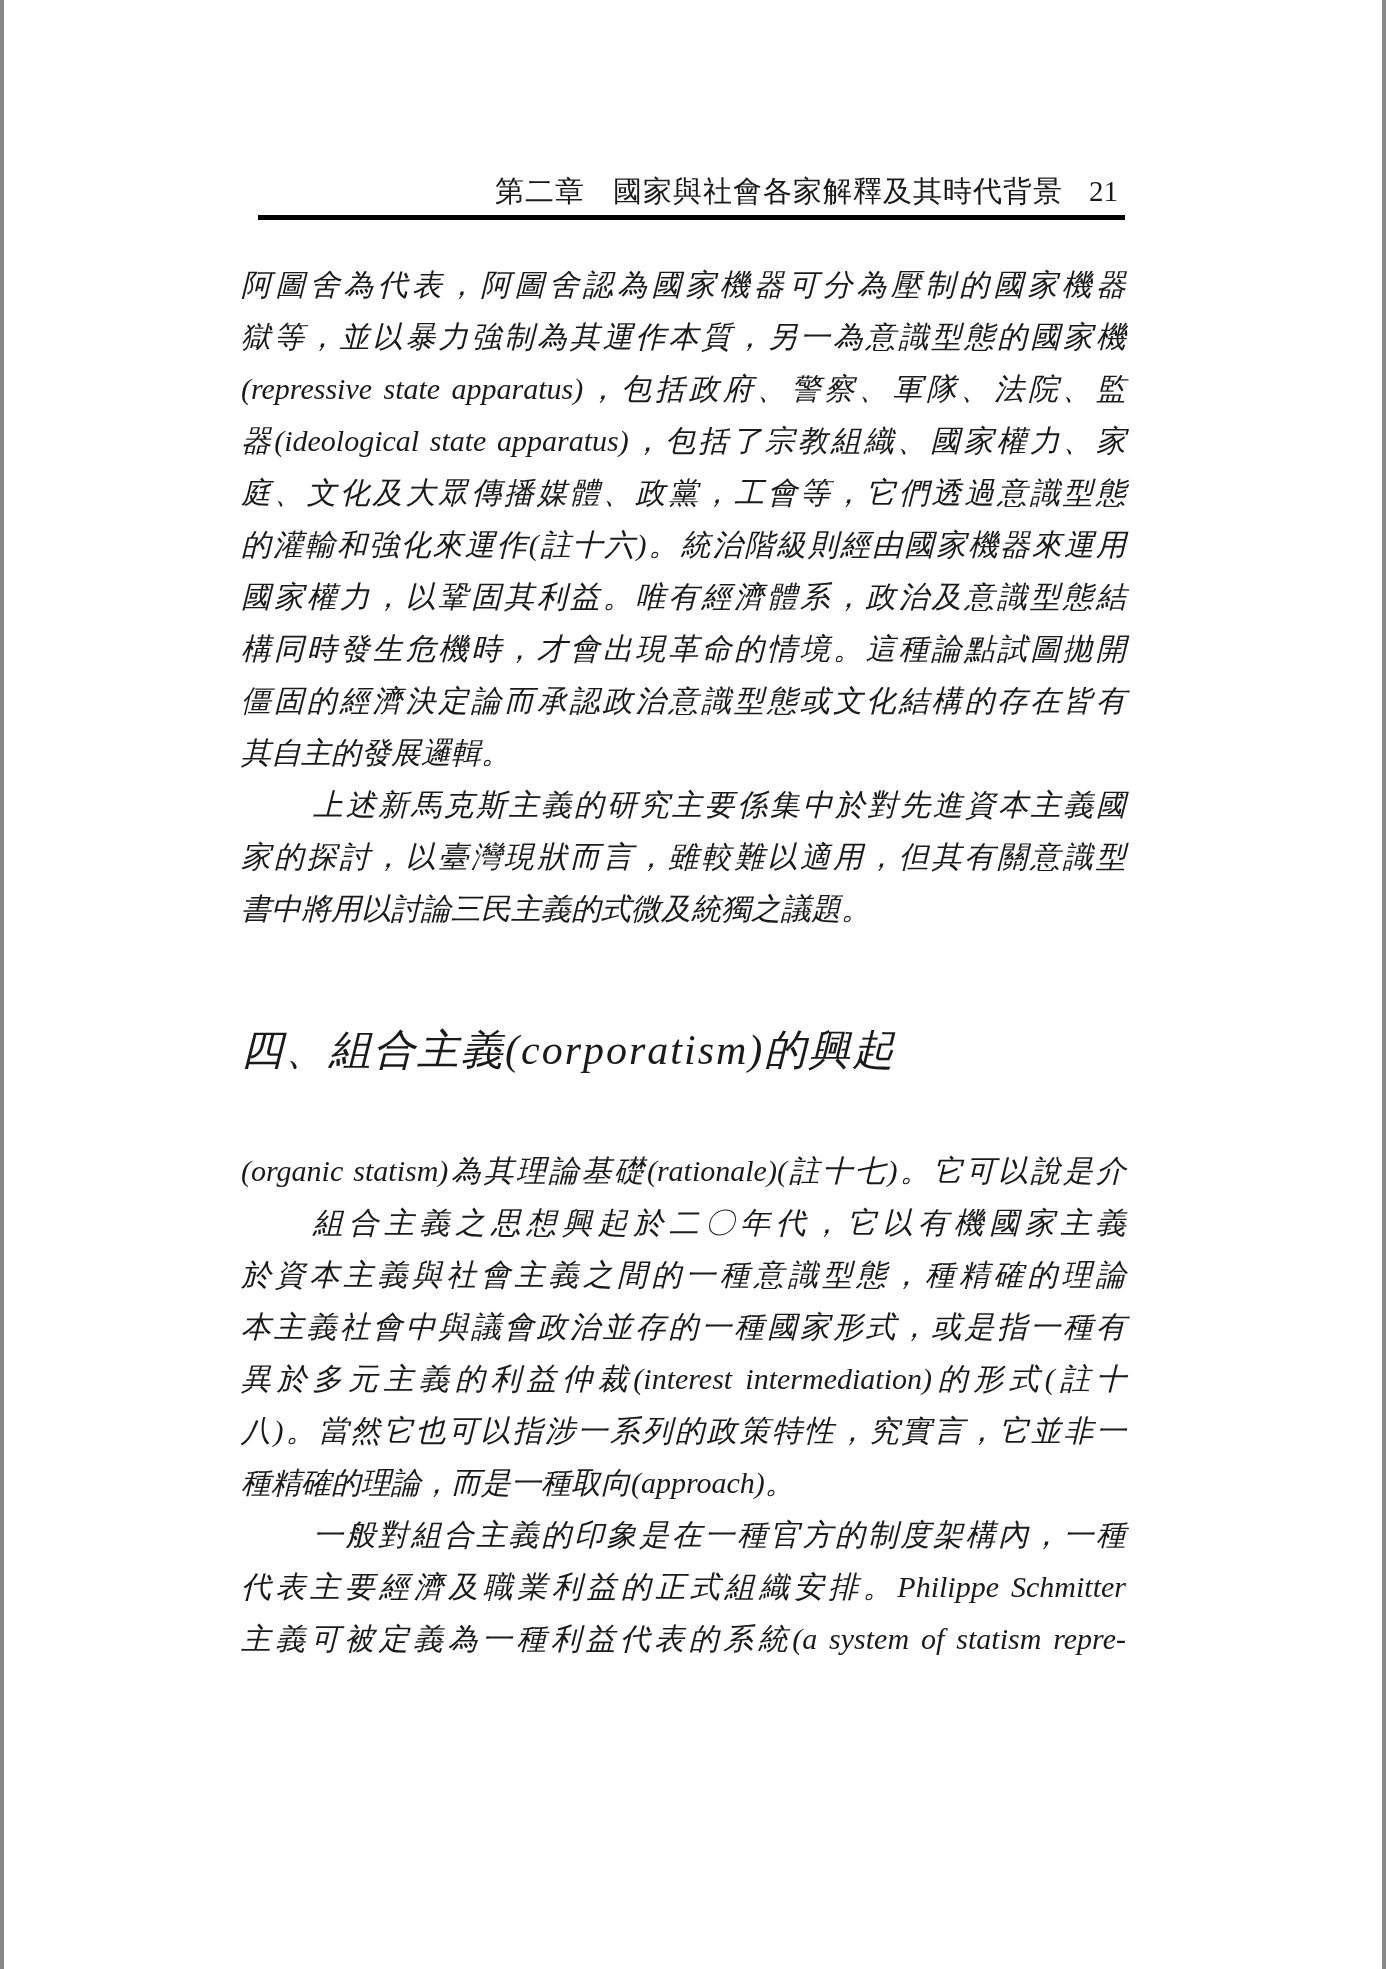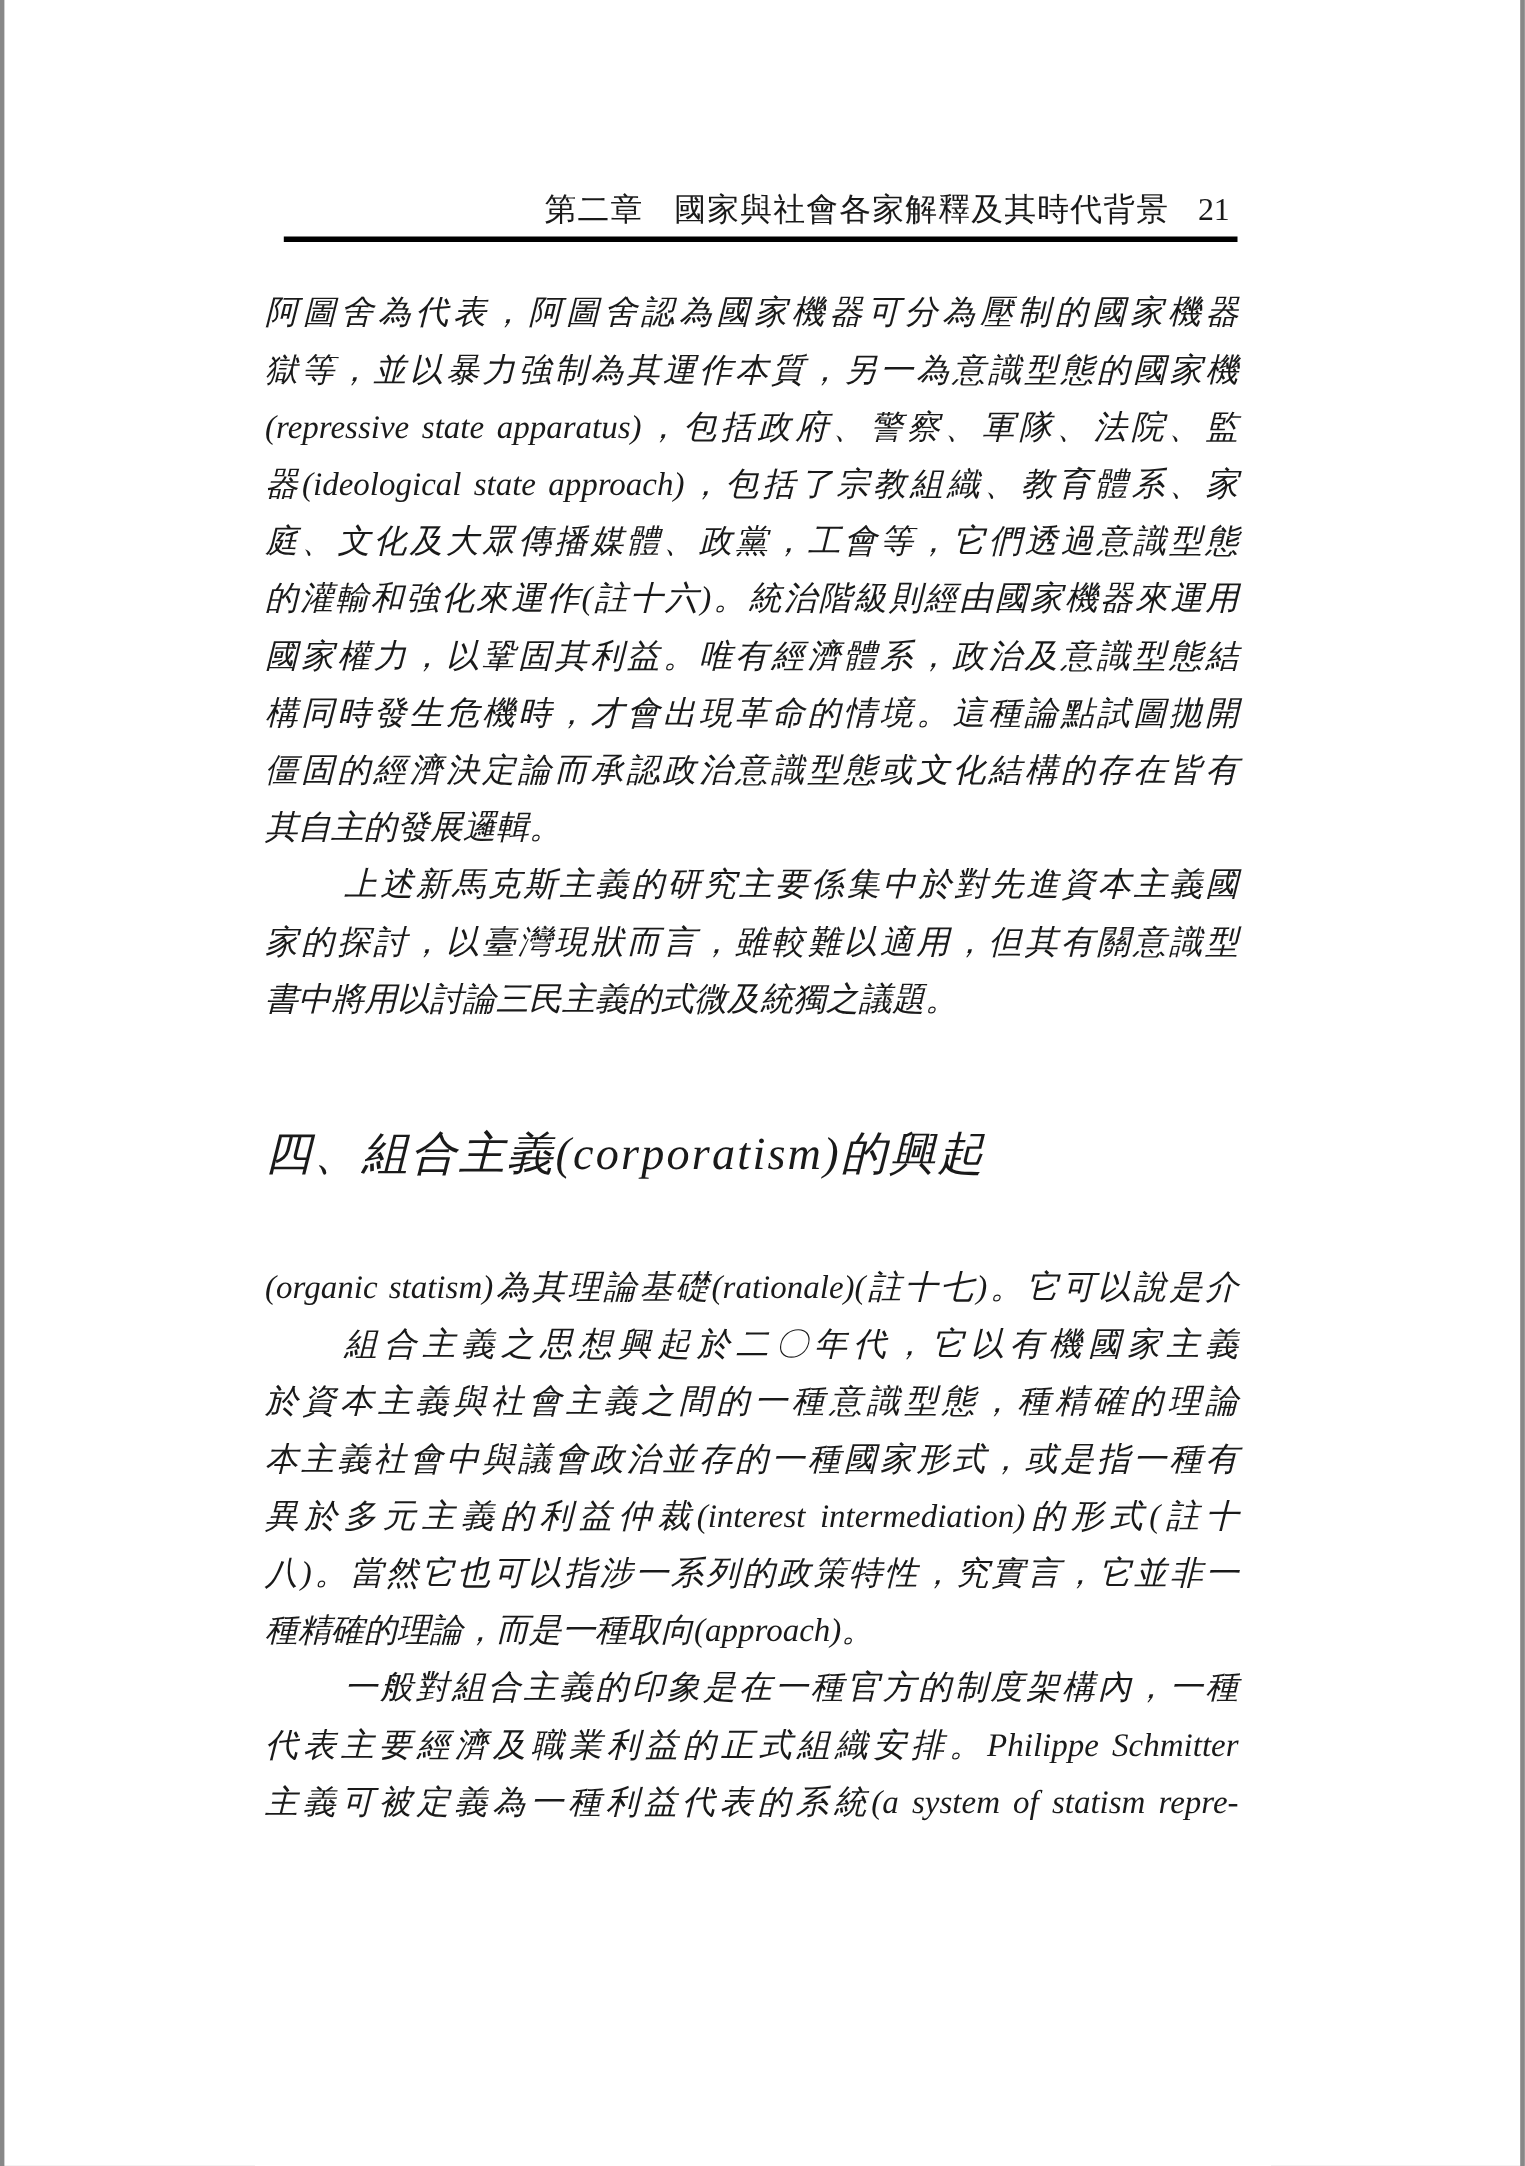--- a/index.html
+++ b/index.html
@@ -88,21 +88,21 @@
     <span class="chapter">第二章</span><span>國家與社會各家解釋及其時代背景</span><span class="pagenum">21</span>
   </div>
 
   <div class="header-rule"></div>
 
   <div class="page-body">
       <div class="block block-0 paragraph">
         <div class="line">阿圖舍為代表，阿圖舍認為國家機器可分為壓制的國家機器</div>
         <div class="line">獄等，並以暴力強制為其運作本質，另一為意識型態的國家機</div>
         <div class="line">(repressive state apparatus)，包括政府、警察、軍隊、法院、監</div>
-        <div class="line">器(ideological state approach)，包括了宗教組織、教育體系、家</div>
+        <div class="line">器(ideological state apparatus)，包括了宗教組織、國家權力、家</div>
         <div class="line">庭、文化及大眾傳播媒體、政黨，工會等，它們透過意識型態</div>
         <div class="line">的灌輸和強化來運作(註十六)。統治階級則經由國家機器來運用</div>
         <div class="line">國家權力，以鞏固其利益。唯有經濟體系，政治及意識型態結</div>
         <div class="line">構同時發生危機時，才會出現革命的情境。這種論點試圖拋開</div>
         <div class="line">僵固的經濟決定論而承認政治意識型態或文化結構的存在皆有</div>
         <div class="line flush">其自主的發展邏輯。</div>
       </div>
       <div class="block block-1 paragraph">
         <div class="line indent">上述新馬克斯主義的研究主要係集中於對先進資本主義國</div>
         <div class="line">家的探討，以臺灣現狀而言，雖較難以適用，但其有關意識型</div>

